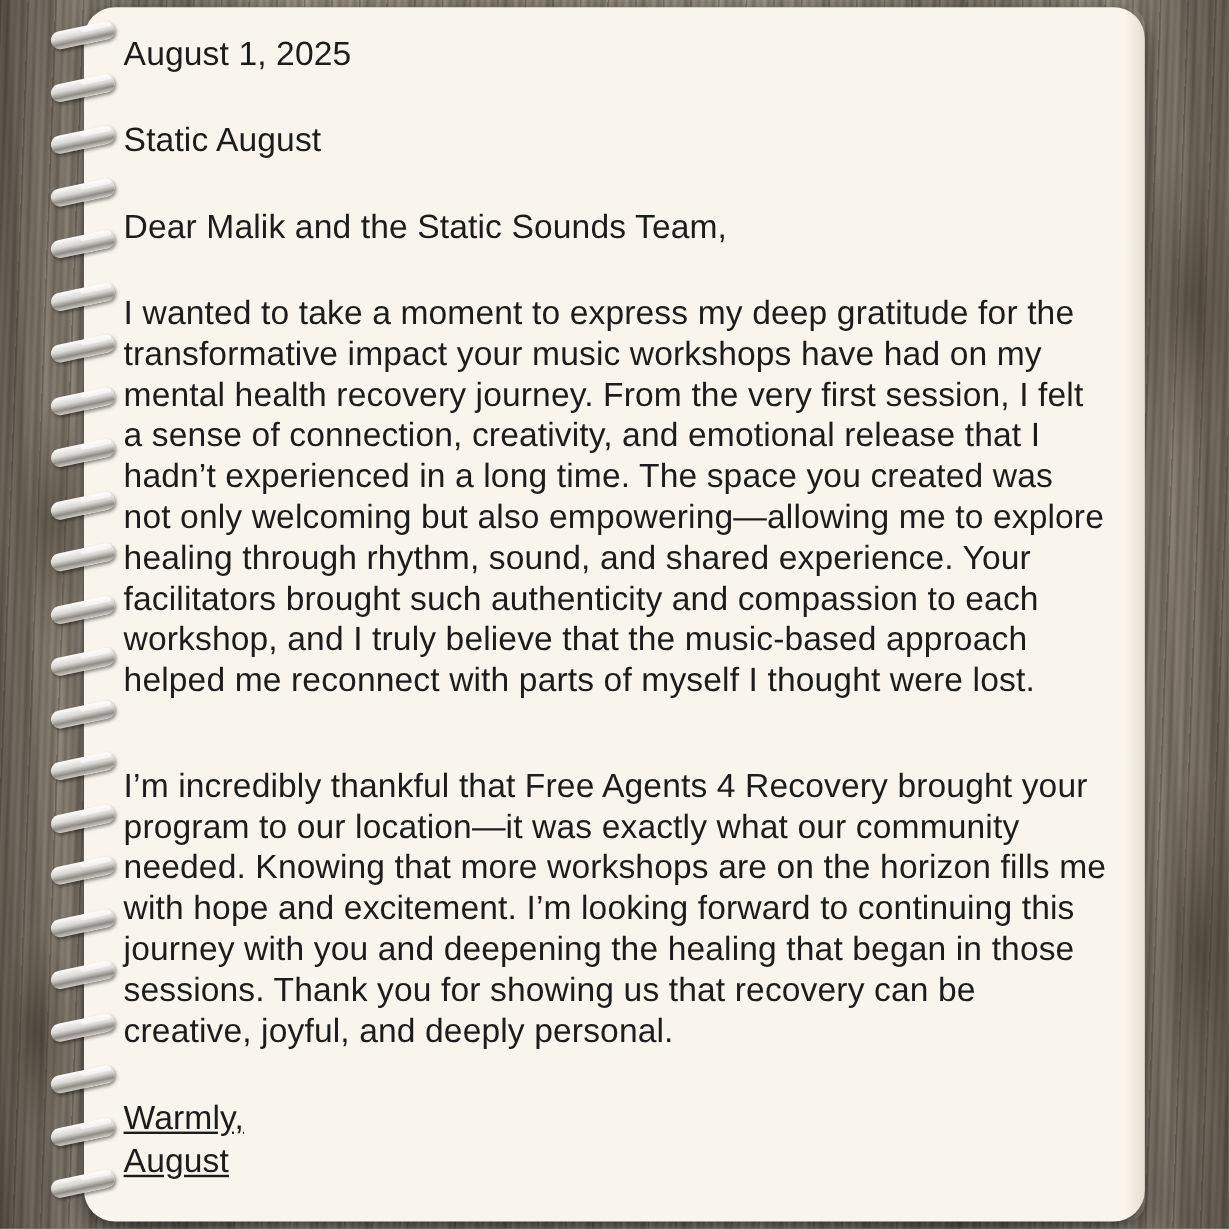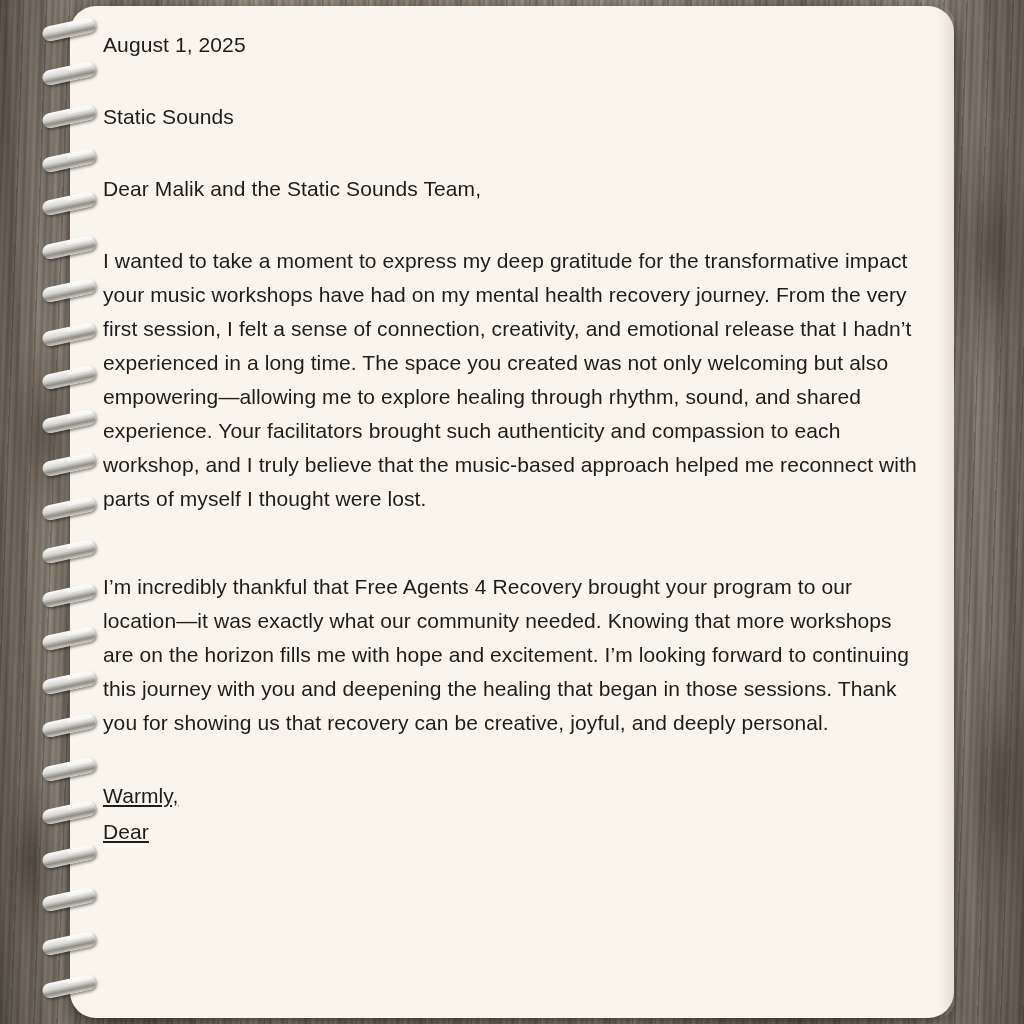--- a/index.html
+++ b/index.html
@@ -121,21 +121,21 @@
     background: rgba(255,255,255,0.55);
   }
 
   
   .letter {
     position: absolute;
     left: 103px;
     top: 28px;
     width: 820px;
     color: #1c1c1c;
-    font-size: 21px;
+    font-size: 28px;
     line-height: 34px;
     letter-spacing: 0.1px;
     z-index: 3;
   }
   .letter p {
     margin: 0 0 38px 0;
   }
   .letter p.body {
     margin-bottom: 54px;
   }
@@ -184,21 +184,21 @@
     <div class="ring" style="top: 761.5px;"></div>
     <div class="ring" style="top: 805px;"></div>
     <div class="ring" style="top: 848.5px;"></div>
     <div class="ring" style="top: 892px;"></div>
     <div class="ring" style="top: 935.5px;"></div>
     <div class="ring" style="top: 979px;"></div>
   </div>
 
 <div class="letter">
   <p>August 1, 2025</p>
-  <p>Static Sounds</p>
+  <p>Static August</p>
   <p>Dear Malik and the Static Sounds Team,</p>
   <p class="body">I wanted to take a moment to express my deep gratitude for the transformative impact your music workshops have had on my mental health recovery journey. From the very first session, I felt a sense of connection, creativity, and emotional release that I hadn’t experienced in a long time. The space you created was not only welcoming but also empowering—allowing me to explore healing through rhythm, sound, and shared experience. Your facilitators brought such authenticity and compassion to each workshop, and I truly believe that the music-based approach helped me reconnect with parts of myself I thought were lost.</p>
   <p class="body tight">I’m incredibly thankful that Free Agents 4 Recovery brought your program to our location—it was exactly what our community needed. Knowing that more workshops are on the horizon fills me with hope and excitement. I’m looking forward to continuing this journey with you and deepening the healing that began in those sessions. Thank you for showing us that recovery can be creative, joyful, and deeply personal.</p>
   <p class="signoff">
     <span>Warmly,</span><br>
-    <span>Dear</span>
+    <span>August</span>
   </p>
 </div>
 
 </body></html>

